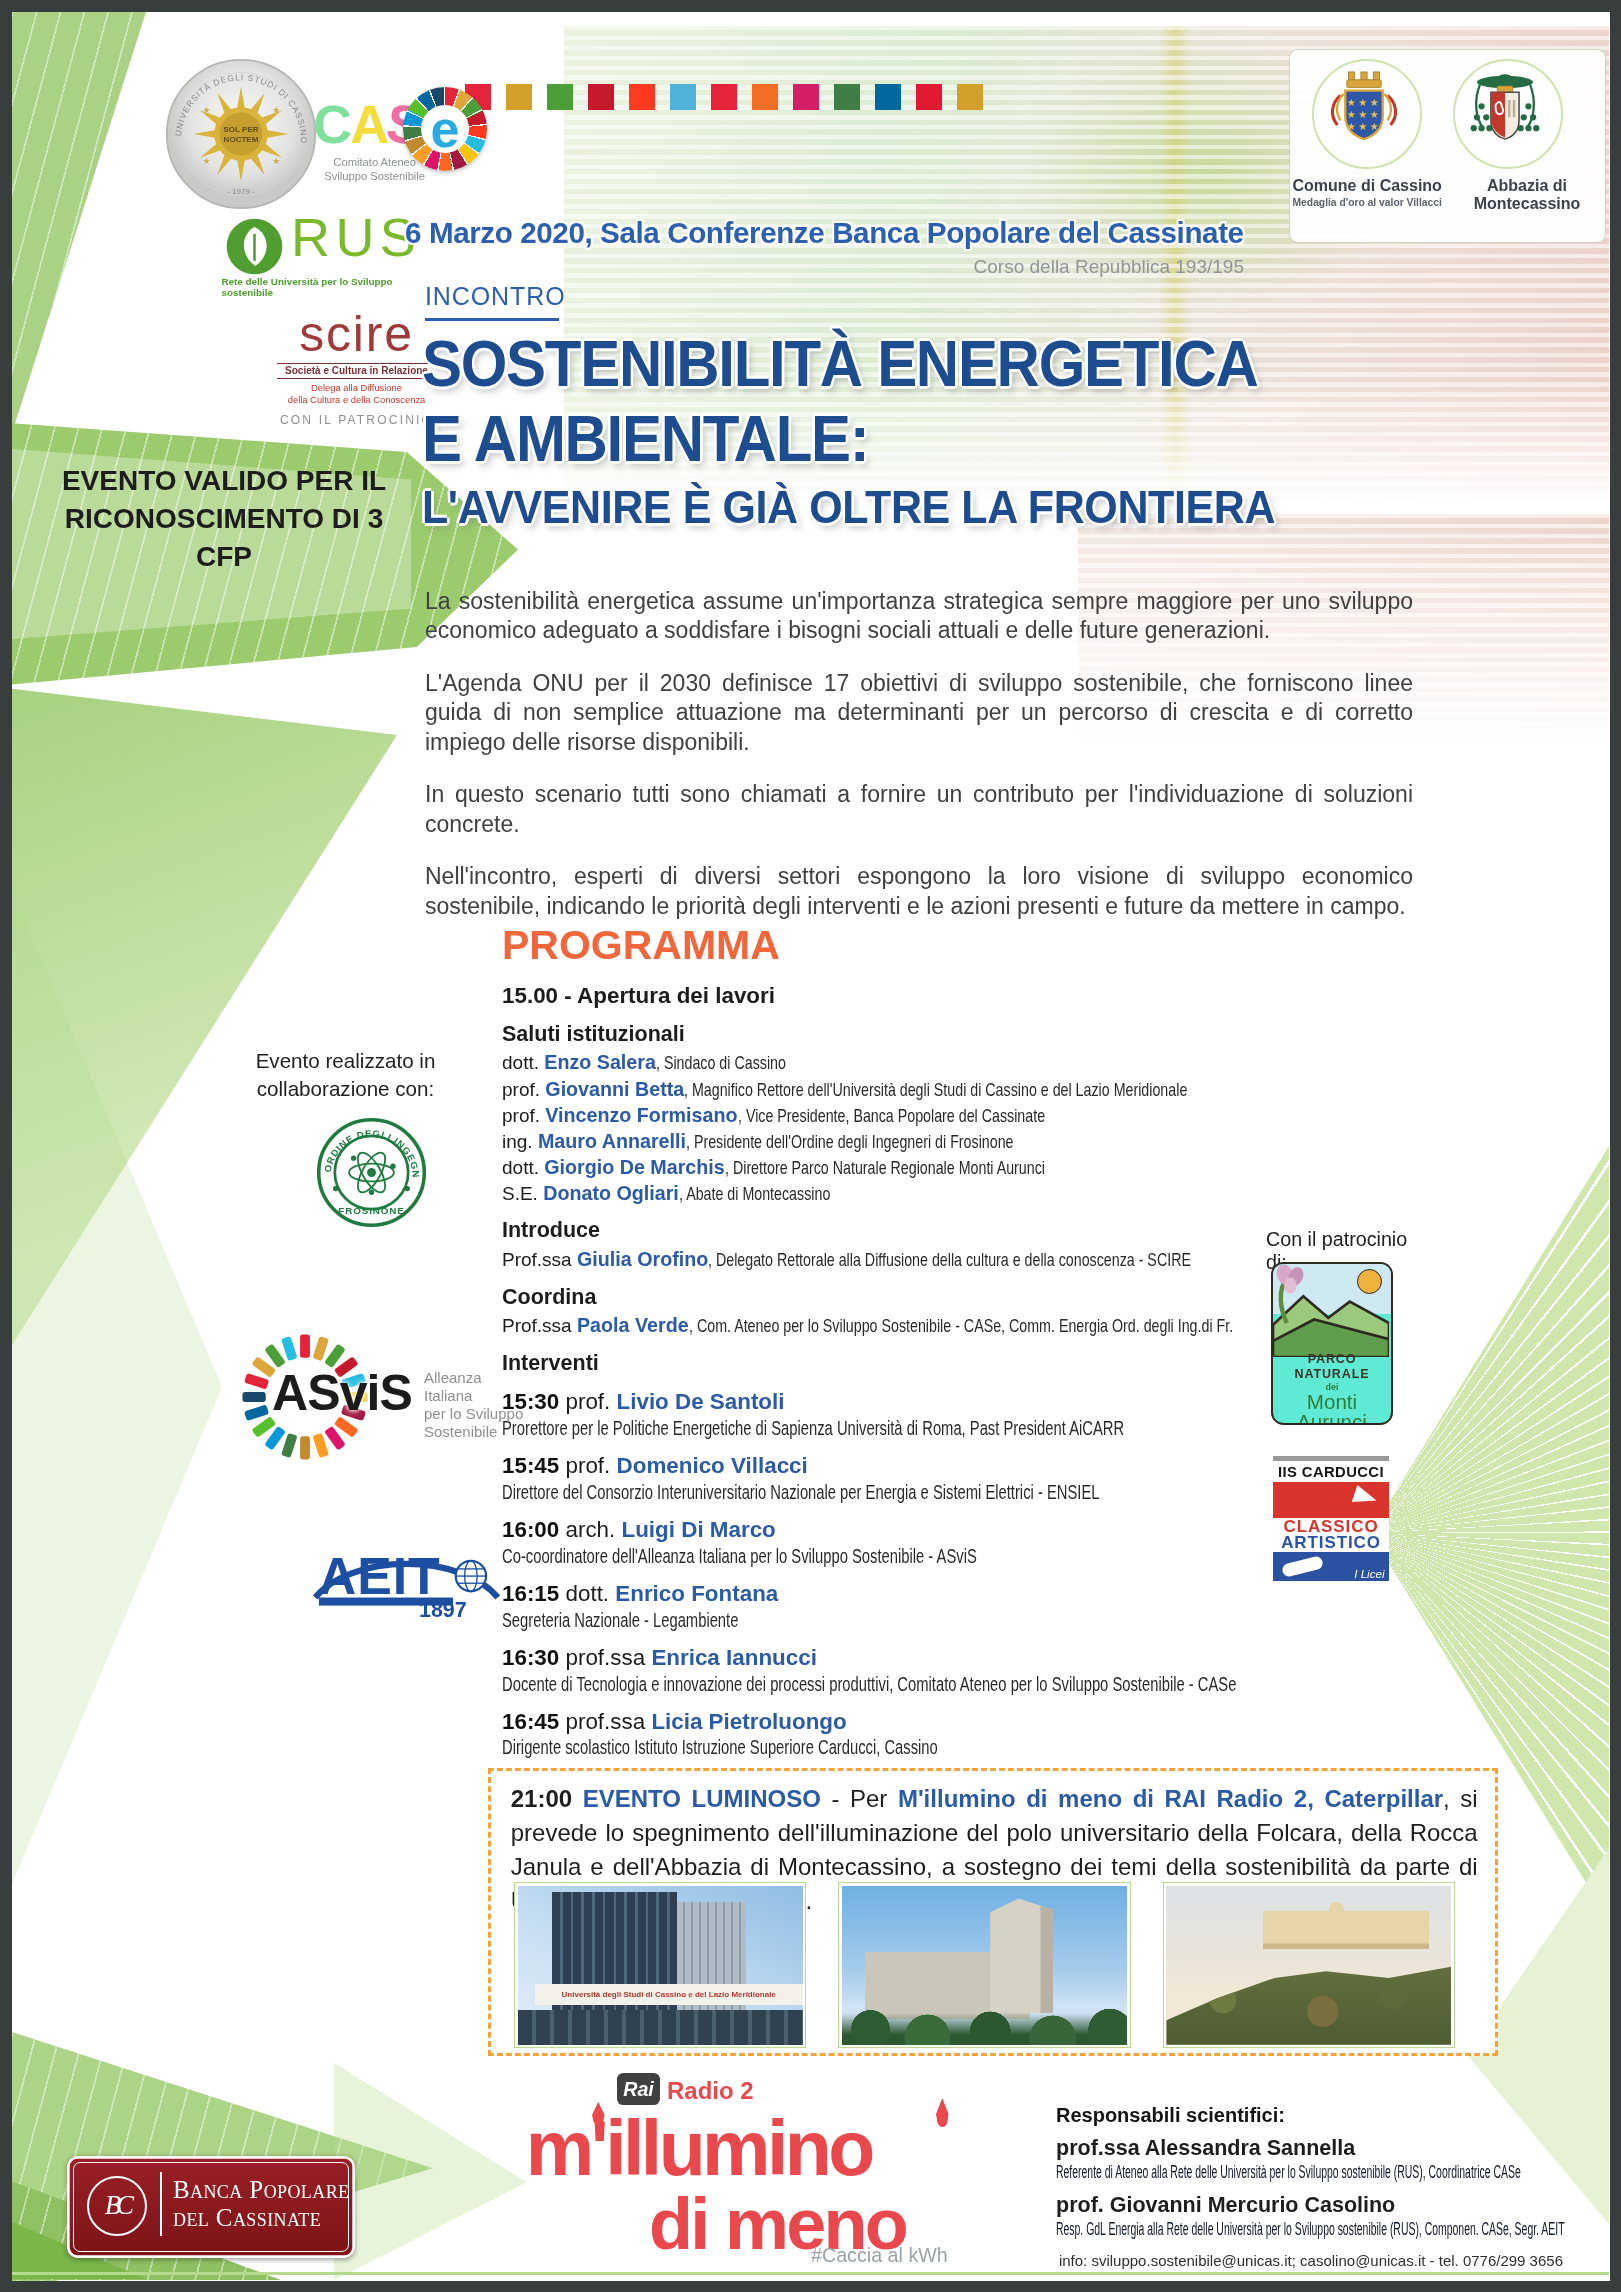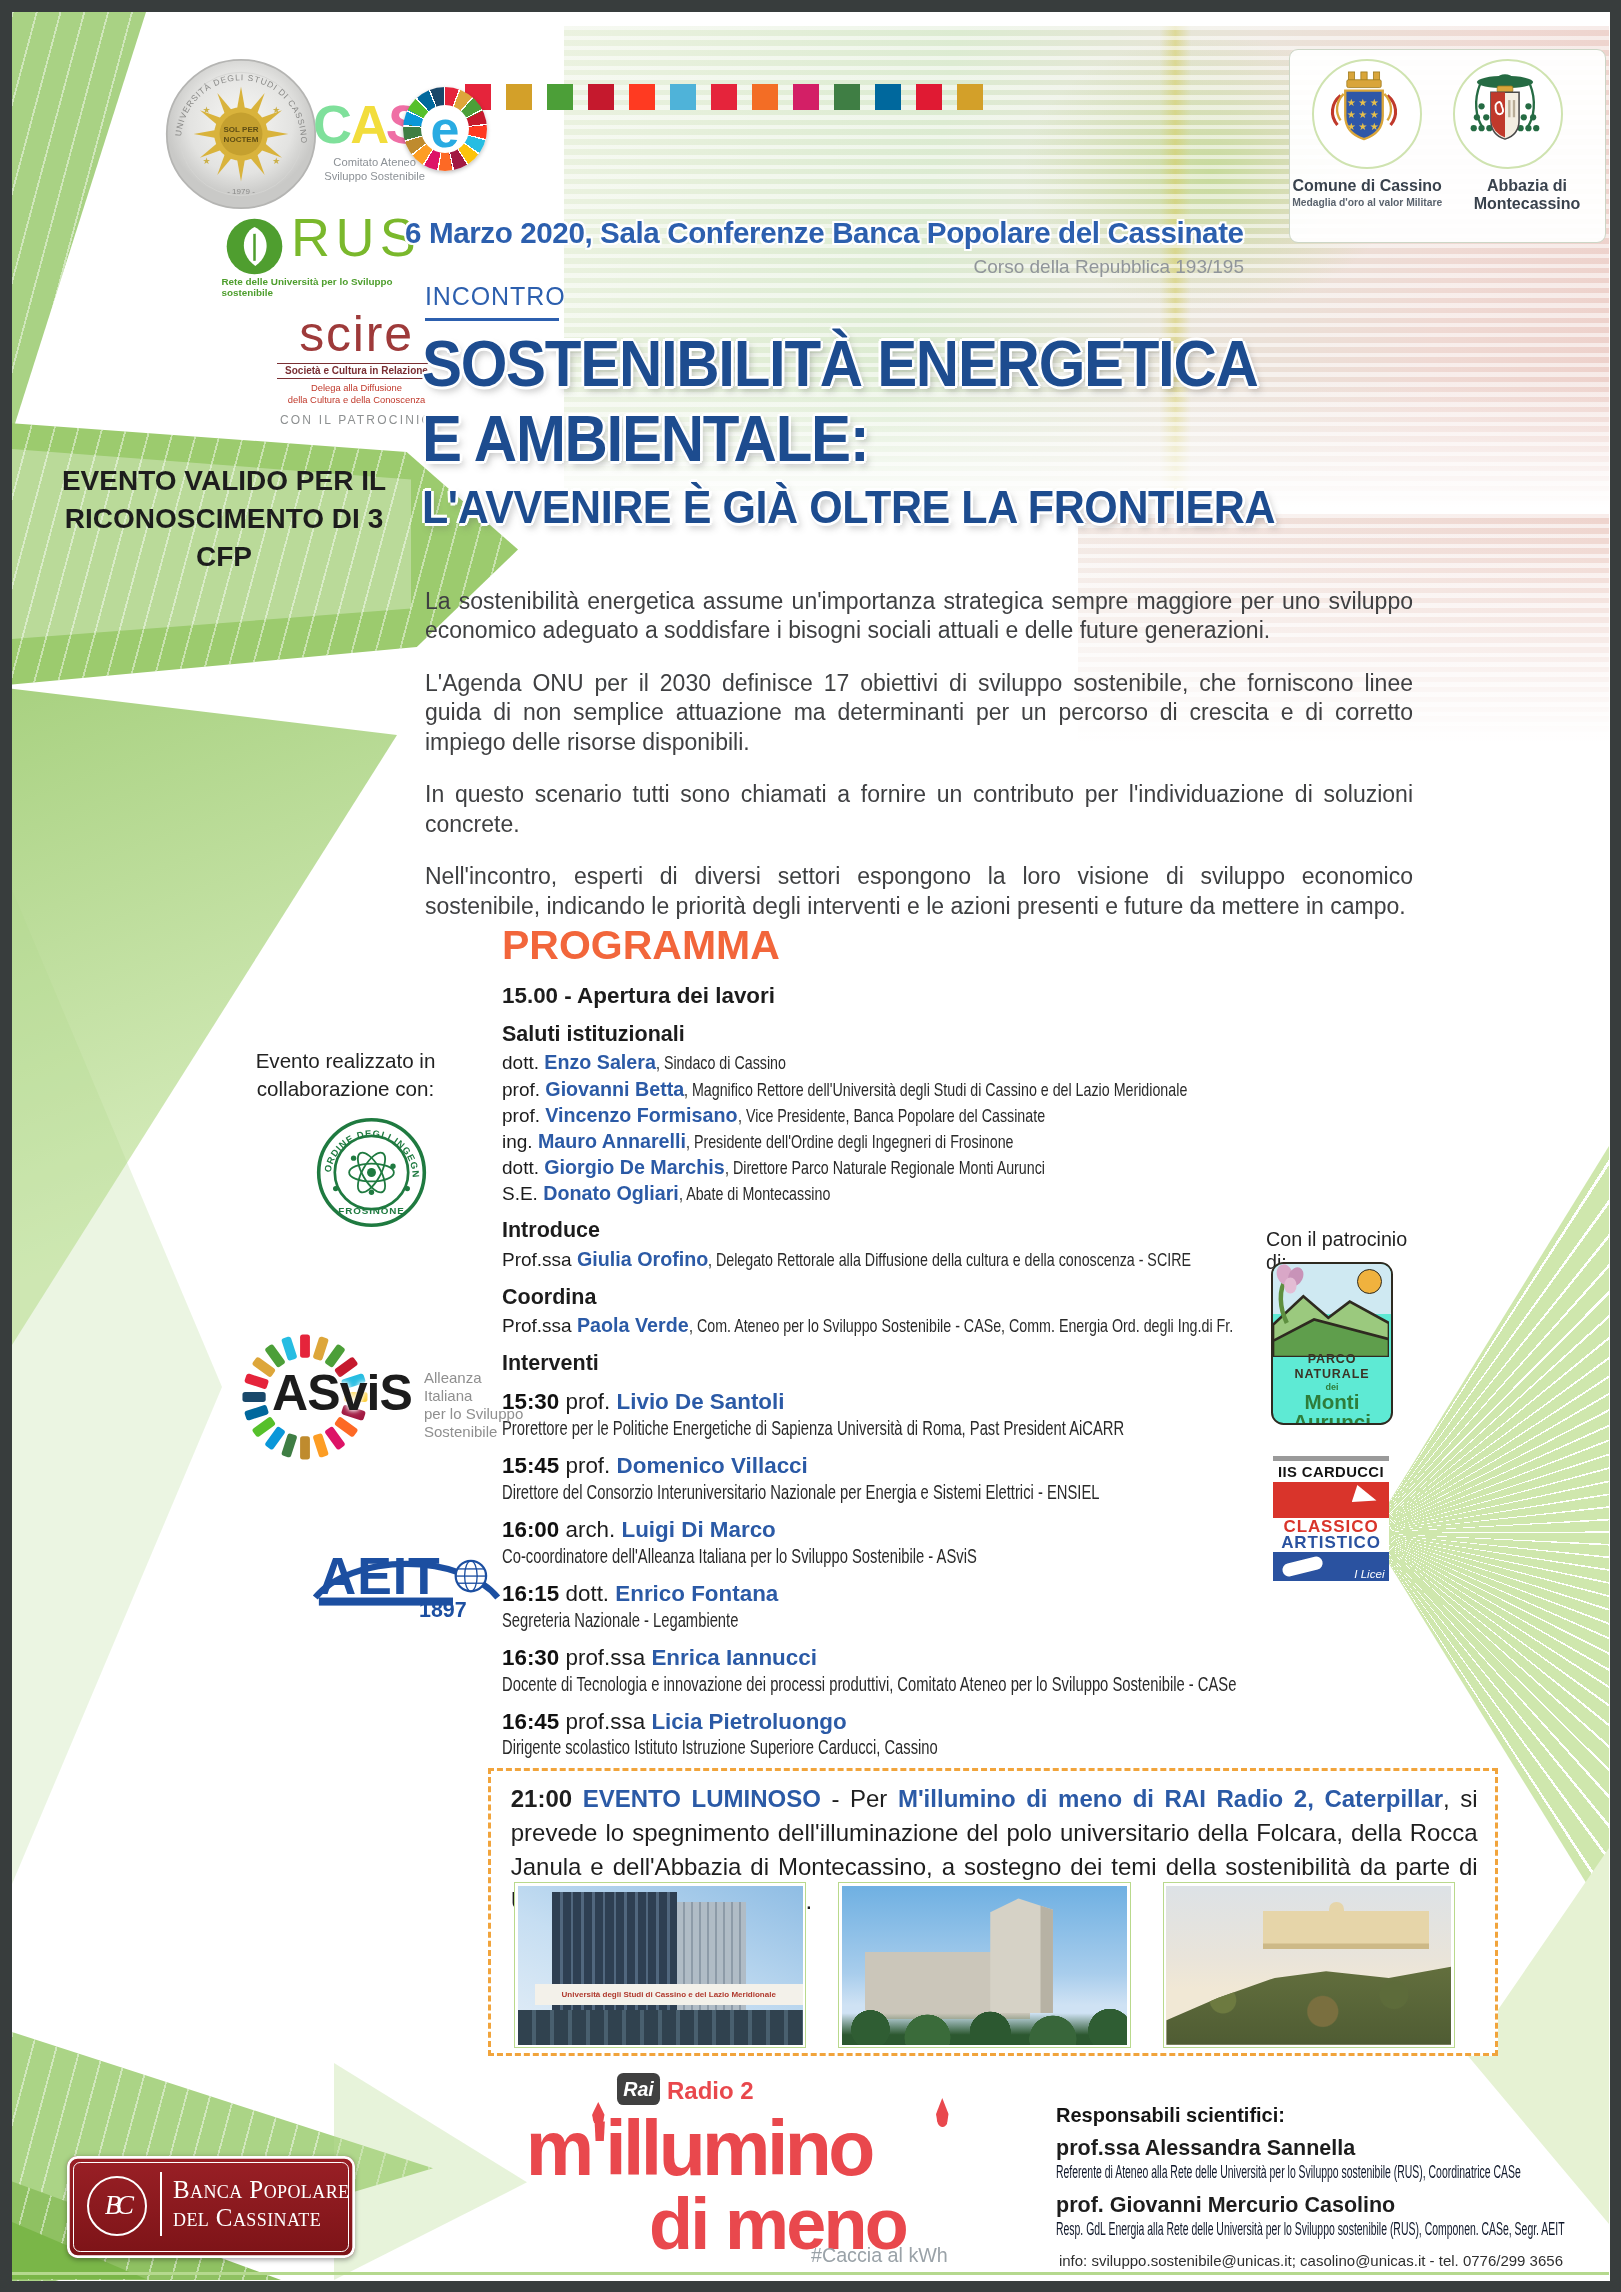--- a/index.html
+++ b/index.html
@@ -130,21 +130,21 @@
   .asvis-tag{position:absolute;left:186px;top:39px;font-size:15px;color:#8f8f8f;line-height:1.2;}
   .aeit{left:296px;top:1514px;}
   .patro-h{left:1254px;top:1216px;width:152px;font-size:19.7px;color:#222;}
   .parco{left:1259px;top:1250px;width:122px;height:163px;border:2.7px solid #2e2a20;border-radius:12.5px;
     overflow:hidden;background:#5eead4;box-sizing:border-box;}
   .parco-sky{position:absolute;left:0;top:0;width:100%;height:50px;background:#cfe9f2;}
   .parco-sun{position:absolute;right:9px;top:5.4px;width:23px;height:23px;border-radius:50%;background:#f0b23e;border:1.8px solid #2e2a20;}
   .parco-text{position:absolute;left:0;top:88px;width:100%;text-align:center;}
   .parco-t1{font-size:12.5px;font-weight:800;color:#3b3325;letter-spacing:0.9px;line-height:1.2;}
   .parco-t2{font-size:9px;font-weight:bold;color:#2e7d3a;}
-  .parco-t3{font-size:20.6px;font-weight:700;color:#2e7d3a;line-height:.95;}
+  .parco-t3{font-size:20.6px;font-weight:400;color:#2e7d3a;line-height:.95;}
   .parco-flower{position:absolute;left:-3.6px;top:-1.8px;}
   .carducci{left:1261px;top:1444px;width:116px;}
   .car-head{border-top:5.4px solid #9a9a9a;padding-top:2.7px;font-size:14.8px;font-weight:800;color:#141414;text-align:center;letter-spacing:0.4px;}
   .car-box{margin-top:2.7px;height:99px;position:relative;}
   .car-red{height:36px;background:#d9342b;position:relative;}
   .car-mid{height:34px;background:#fff;text-align:center;}
   .car-w1{font-size:17px;font-weight:800;color:#d9342b;letter-spacing:0.9px;line-height:1;}
   .car-w2{font-size:17px;font-weight:800;color:#2a52a0;letter-spacing:0.9px;line-height:.9;}
   .car-blue{height:29px;background:#2a52a0;position:relative;}
   .car-w3{position:absolute;right:4.5px;bottom:1.8px;color:#fff;font-size:11.6px;font-style:italic;}
@@ -350,21 +350,21 @@
         <rect x="54" y="32" width="20" height="8" rx="2" fill="#d9a53a" stroke="#9c7a1e"></rect>
         <path d="M46,40 h36 v36 q0,18 -18,24 q-18,-6 -18,-24 z" fill="#f3ede1" stroke="#4a4a4a" stroke-width="2"></path>
         <path d="M46,40 h18 v58 q-16,-7 -18,-22 z" fill="#c0392b"></path>
         <path d="M52,56 q6,-8 8,2 q4,8 -2,10 q-7,1 -6,-12" fill="none" stroke="#fff" stroke-width="2.5"></path>
         <rect x="68" y="50" width="3" height="22" fill="#b9ad97"></rect>
           <rect x="74" y="50" width="3" height="22" fill="#b9ad97"></rect>
       </svg>
     </div>
     <div class="em-cap cap1">
       <span>Comune di Cassino</span>
-      <span class="sub">Medaglia d'oro al valor Militare</span>
+      <span class="sub">Medaglia d'oro al valor Villacci</span>
     </div>
     <div class="em-cap cap2">
       <span>Abbazia di Montecassino</span>
     </div>
   </div>
 
   <div class="abs rus">
     <svg class="rus-circle" width="59" height="59" viewBox="0 0 70 70">
       <circle cx="35" cy="35" r="33" fill="#4f9e2f"></circle>
       <path d="M35,12 C54,21 54,46 36,58 C18,46 18,21 35,12 Z" fill="#fff"></path>

